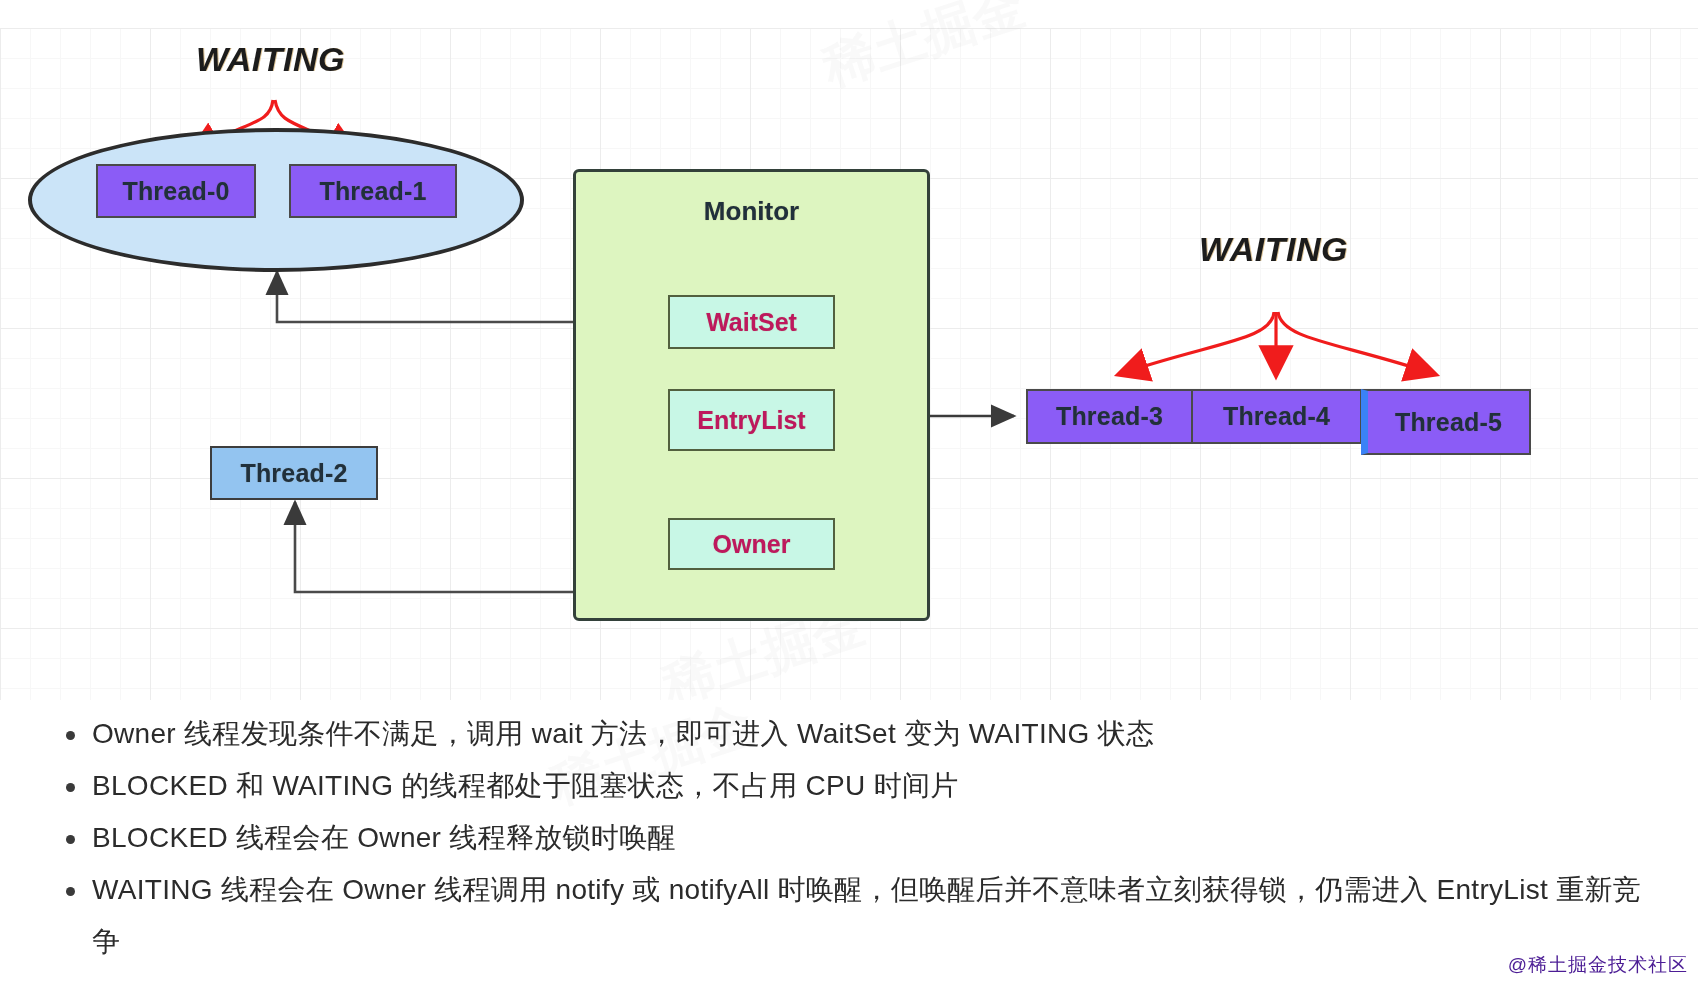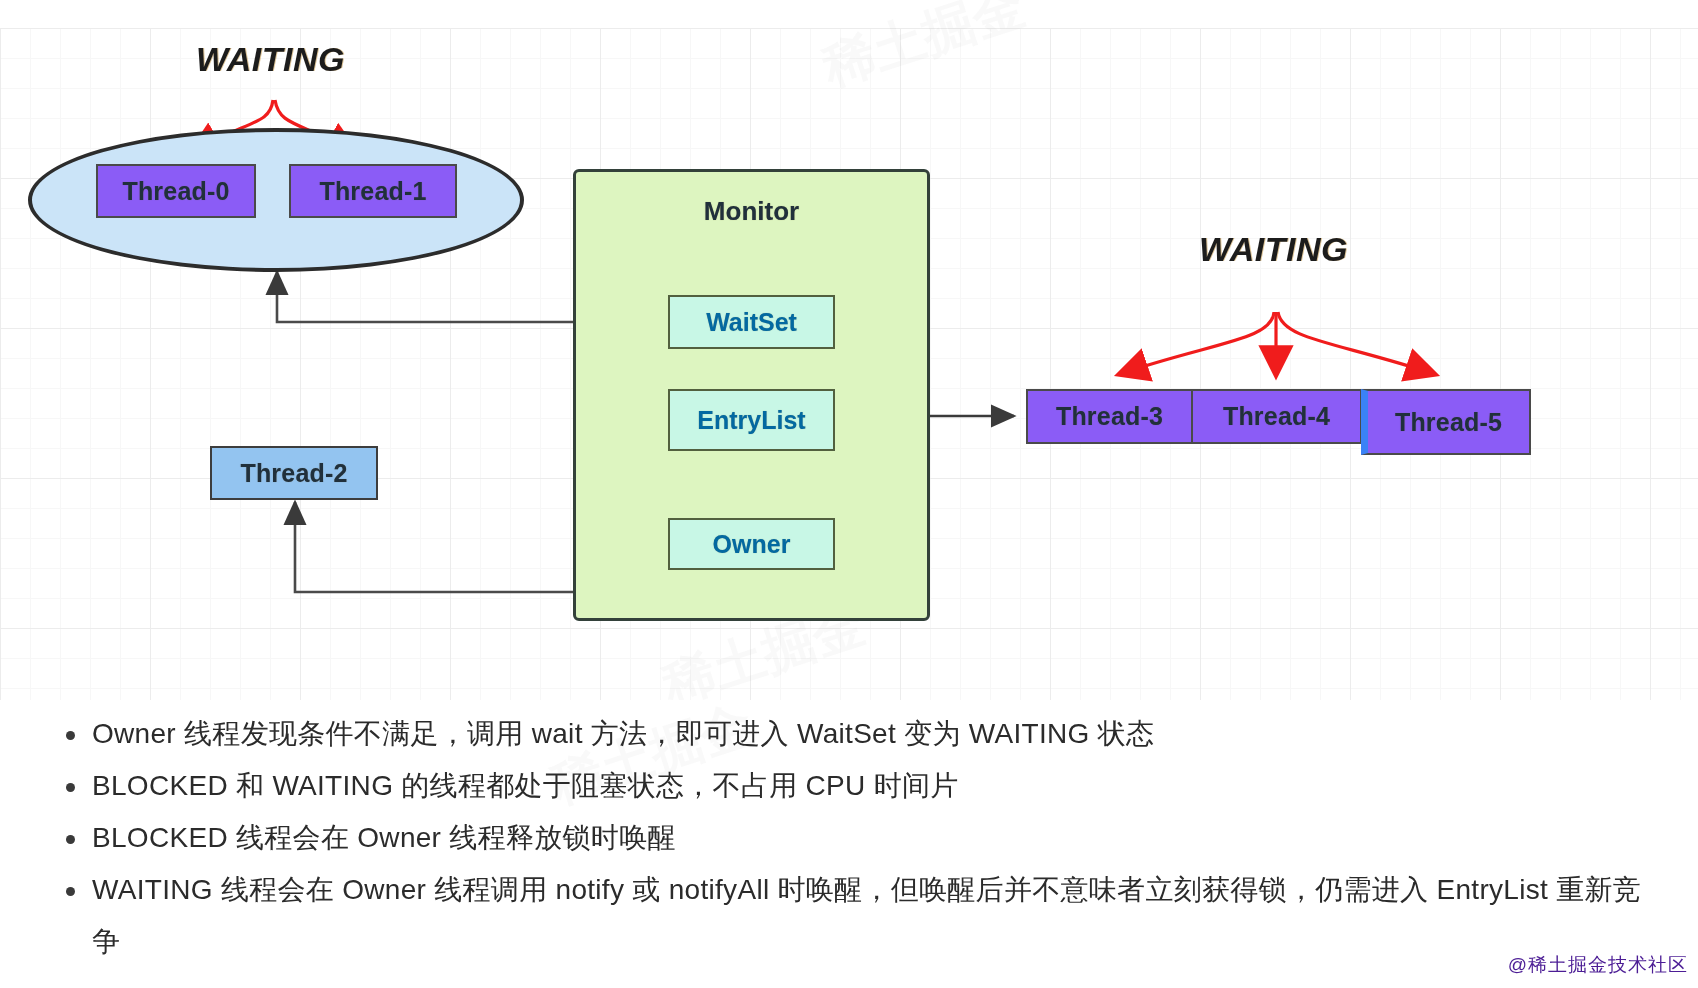--- a/index.html
+++ b/index.html
@@ -61,21 +61,21 @@
     position:absolute;
     width:100%;text-align:center;
     font-weight:bold;font-size:26px;color:#20303c;
     text-shadow:0 0 1px rgba(120,90,40,.45);
   }
   .sub-box{
     position:absolute;
     background:#c8f7e6;
     border:2px solid #52603f;
     display:flex;align-items:center;justify-content:center;
-    font-weight:bold;font-size:25px;color:#0369a1;
+    font-weight:bold;font-size:25px;color:#be185d;
     box-sizing:border-box;
     text-shadow:0 0 1px rgba(120,90,40,.4);
   }
 
   .ellipse{
     position:absolute;
     background:#cbe4f8;
     border:4px solid #2c2c2c;
     border-radius:50%;
     box-sizing:border-box;

